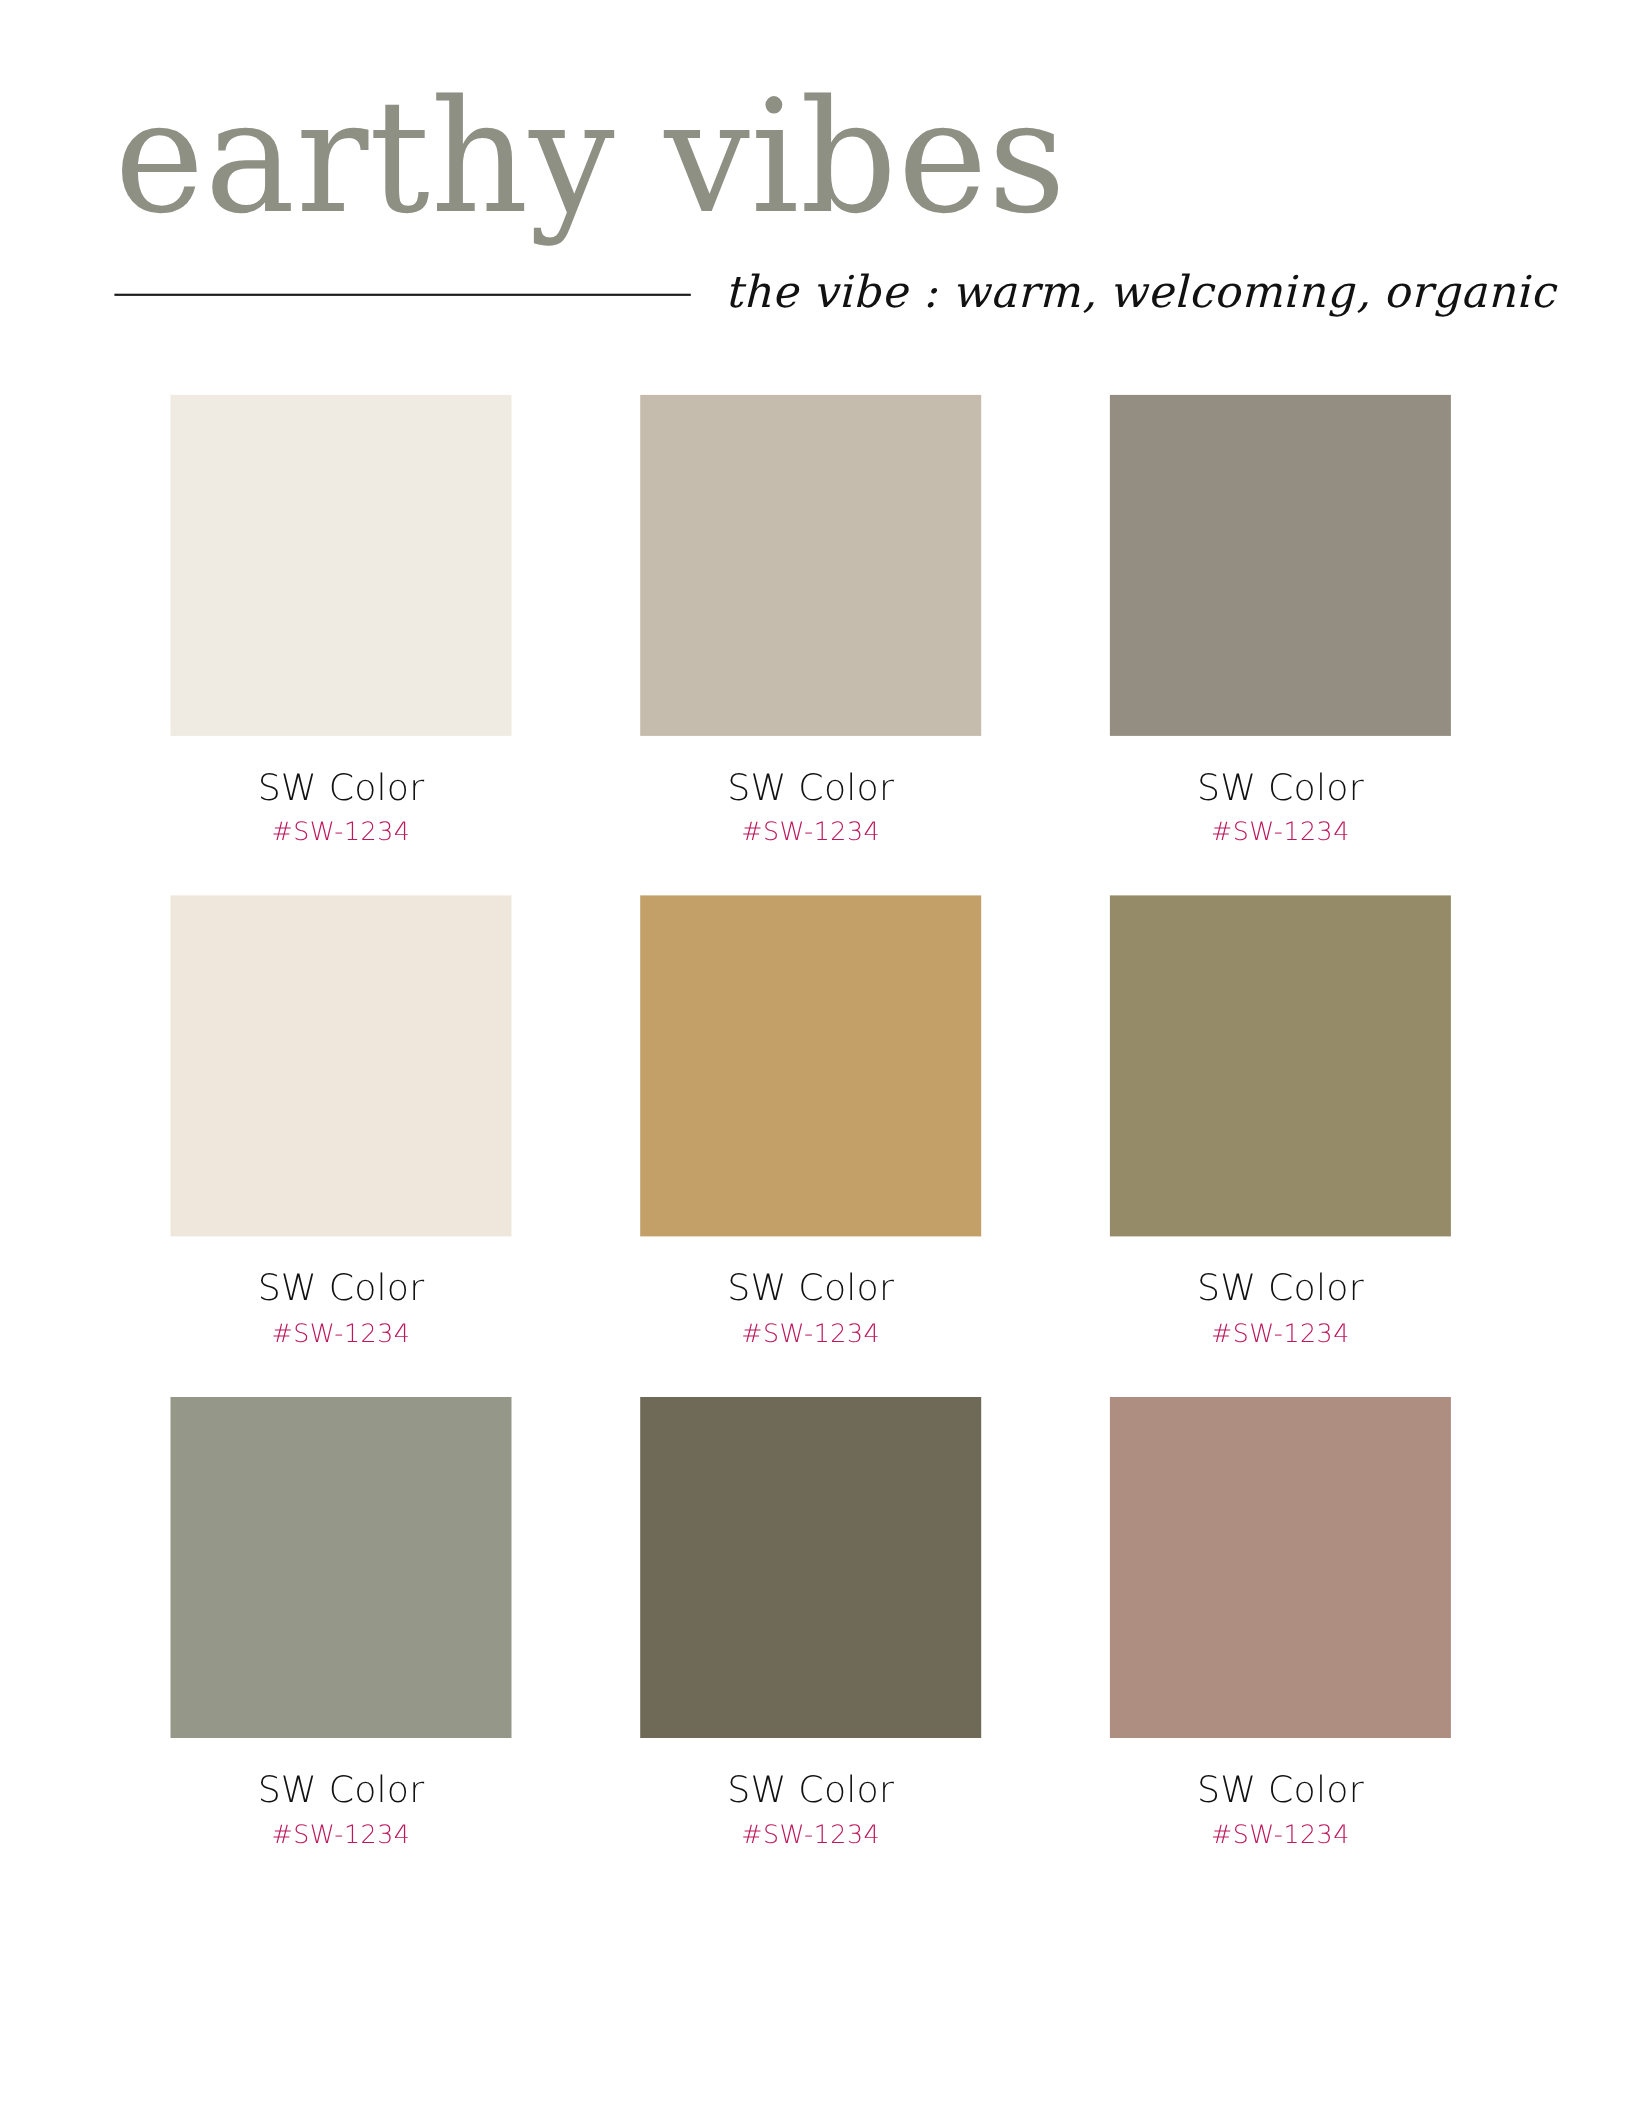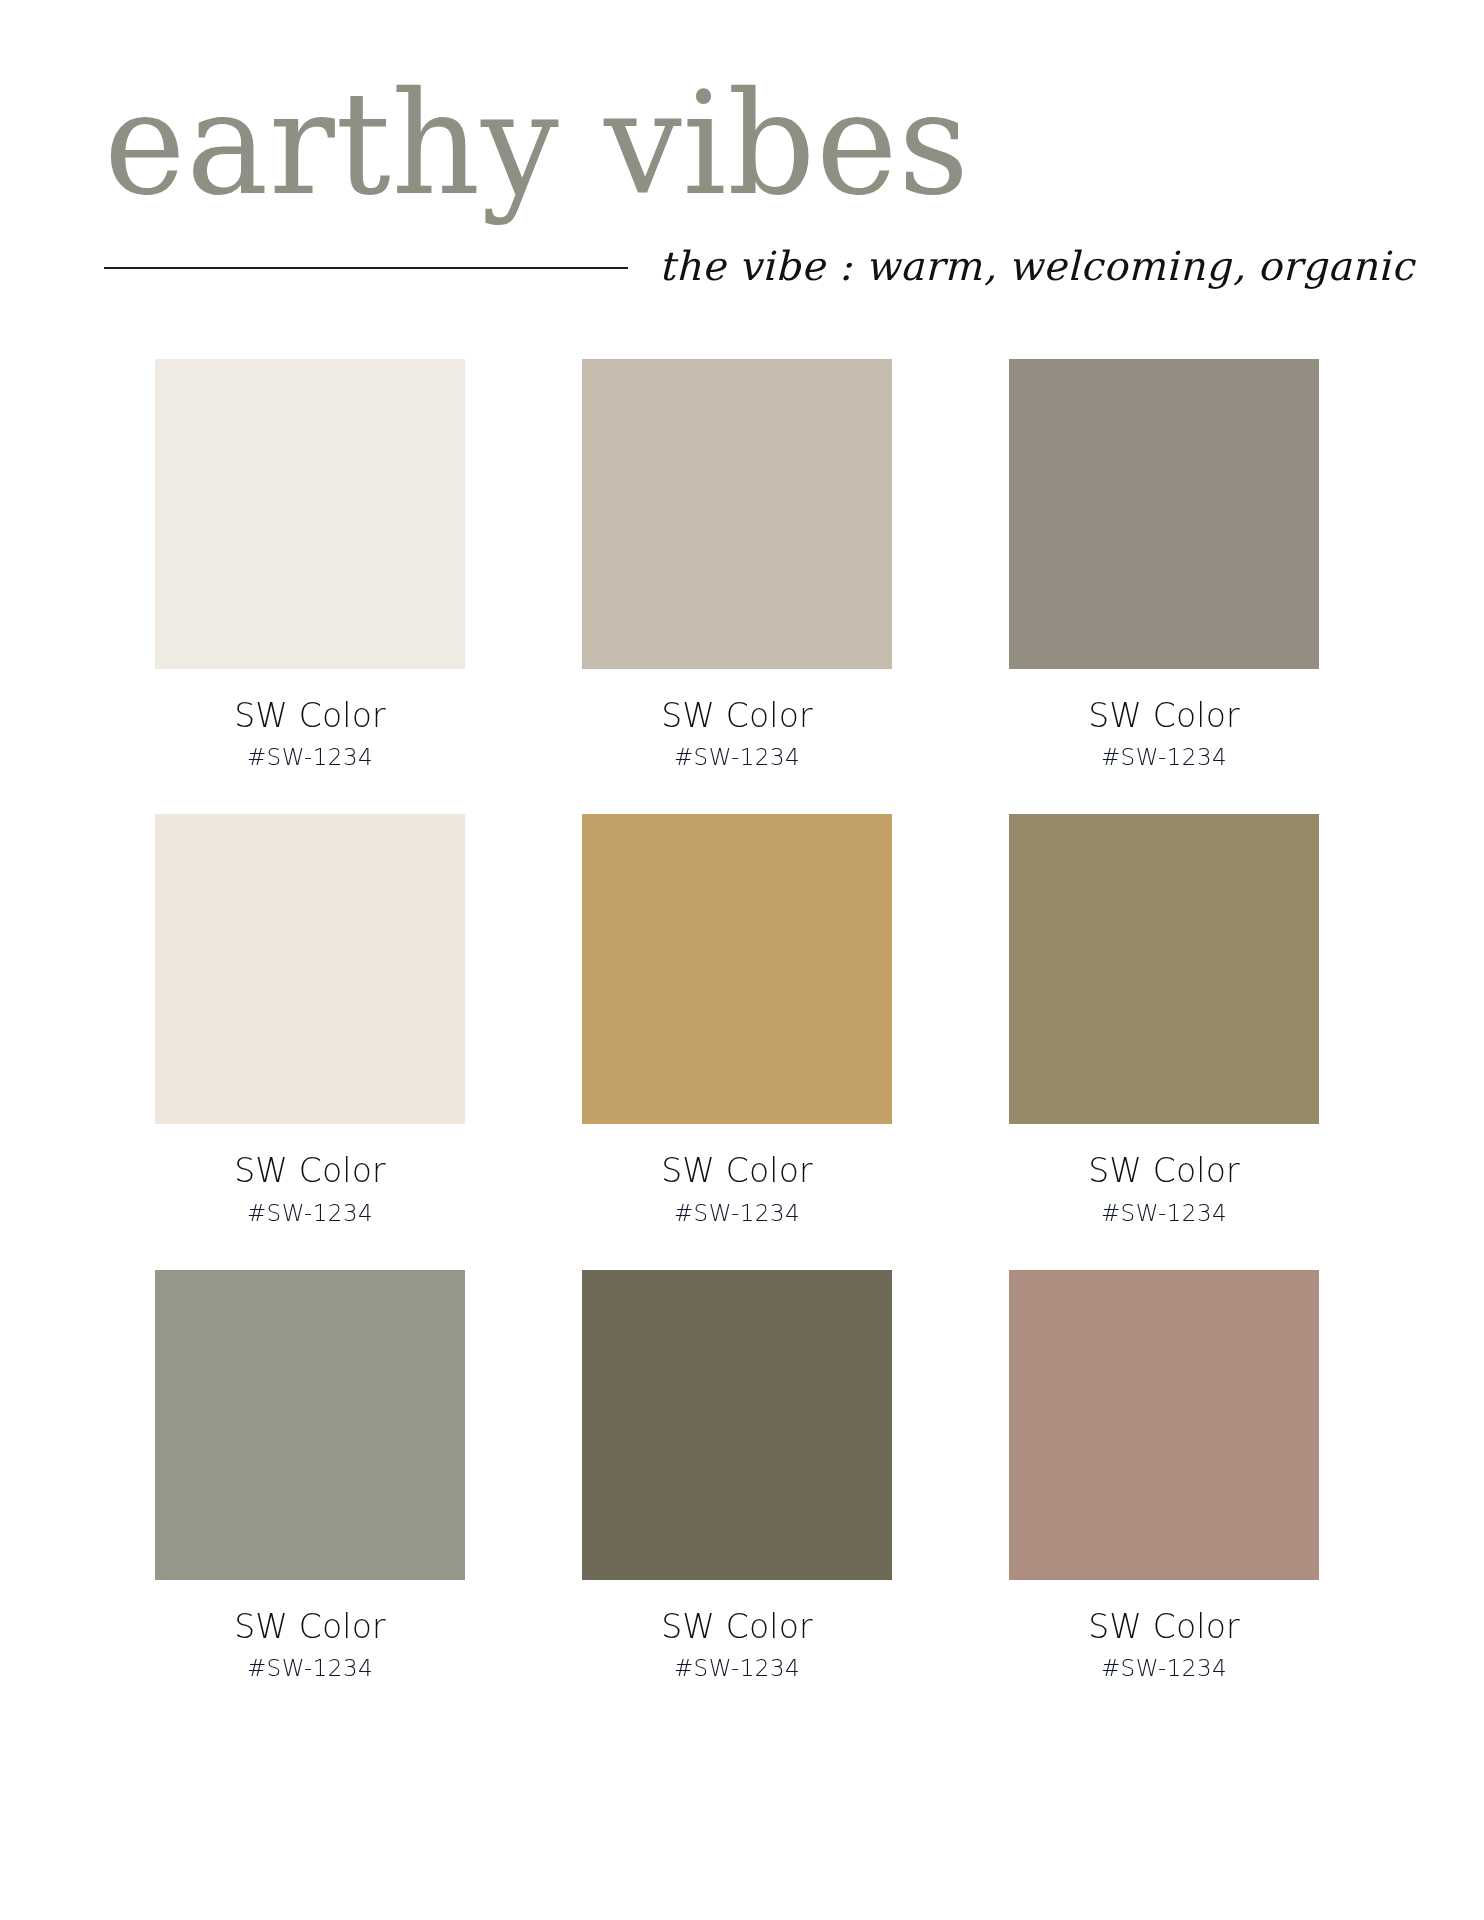--- a/index.html
+++ b/index.html
@@ -103,21 +103,21 @@
     margin-top: 29px;
     letter-spacing: 0.005em;
     text-align: right;
     line-height: 1.1;
   }
 
   .chip-code {
     font-family: "DejaVu Sans", "Liberation Sans", sans-serif;
     font-size: 23px;
     font-weight: 300;
-    color: #0f172a;
+    color: #be185d;
     margin-top: 11px;
     letter-spacing: 0.02em;
     line-height: 1.1;
   }
 </style>
 </head>
 <body style="background: rgb(255, 255, 255);">
 
 <div class="page">
 

